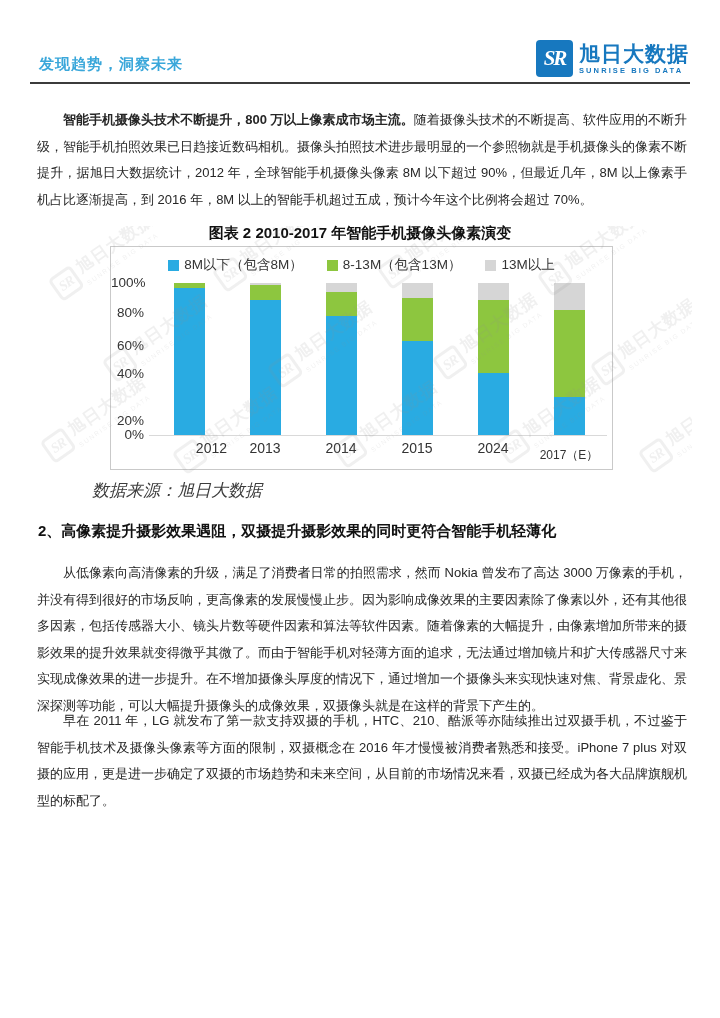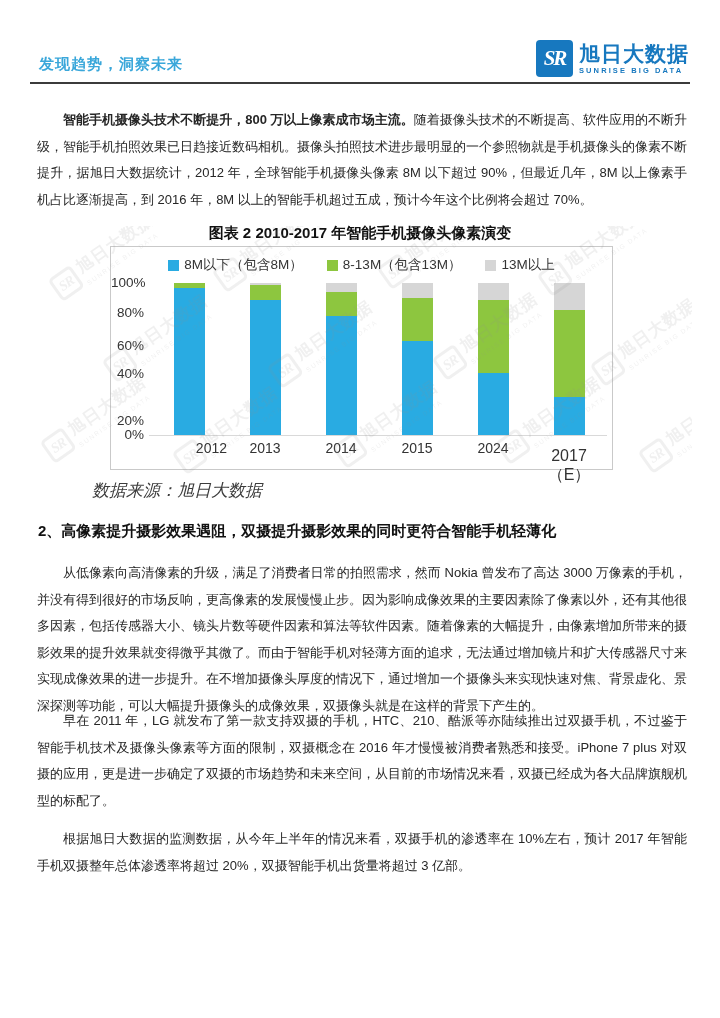--- a/index.html
+++ b/index.html
@@ -61,21 +61,21 @@
     position:absolute; left:0; width:33px; text-align:right;
     font-size:13.5px; color:#333; height:18px; line-height:18px;
   }
   .baseline { position:absolute; left:38px; top:188px; width:458px; height:1px; background:#d9d9d9; }
   .bar-col { position:absolute; width:31px; display:flex; flex-direction:column; }
   .bar-seg { width:100%; }
   .x-label {
     position:absolute; top:193px; text-align:center;
     font-size:14px; color:#333;
   }
-  .x-label.shift { top:200px; font-size:16px; }
+  .x-label.shift { top:200px; font-size:12px; }
 
   .source-note {
     position:absolute; left:92px; top:479px;
     font-size:17px; font-style:italic; color:#3c3c3c;
   }
 
   
   .wm-layer {
     position:absolute; left:28px; top:226px; width:664px; height:252px;
     overflow:hidden; pointer-events:none; z-index:5;
@@ -275,15 +275,14 @@
           <i>SUNRISE BIG DATA</i>
         </span>
       </span>
   </div>
 
   <div class="source-note">数据来源：旭日大数据</div>
 
   <div class="section-heading">2、高像素提升摄影效果遇阻，双摄提升摄影效果的同时更符合智能手机轻薄化</div>
   <p class="para p2">从低像素向高清像素的升级，满足了消费者日常的拍照需求，然而 Nokia 曾发布了高达 3000 万像素的手机，并没有得到很好的市场反响，更高像素的发展慢慢止步。因为影响成像效果的主要因素除了像素以外，还有其他很多因素，包括传感器大小、镜头片数等硬件因素和算法等软件因素。随着像素的大幅提升，由像素增加所带来的摄影效果的提升效果就变得微乎其微了。而由于智能手机对轻薄方面的追求，无法通过增加镜片和扩大传感器尺寸来实现成像效果的进一步提升。在不增加摄像头厚度的情况下，通过增加一个摄像头来实现快速对焦、背景虚化、景深探测等功能，可以大幅提升摄像头的成像效果，双摄像头就是在这样的背景下产生的。</p>
   <p class="para p3">早在 2011 年，LG 就发布了第一款支持双摄的手机，HTC、210、酷派等亦陆续推出过双摄手机，不过鉴于智能手机技术及摄像头像素等方面的限制，双摄概念在 2016 年才慢慢被消费者熟悉和接受。iPhone 7 plus 对双摄的应用，更是进一步确定了双摄的市场趋势和未来空间，从目前的市场情况来看，双摄已经成为各大品牌旗舰机型的标配了。</p>
-  <p class="para p4">根据旭日大数据的监测数据，从今年上半年的情况来看，双摄手机的渗透率在 10%左右，预计 2017 年智能手机双摄整年总体渗透率将超过 20%，双摄智能手机出货量将超过 3 亿部。</p>
 
 </div>
 
 </body></html>

